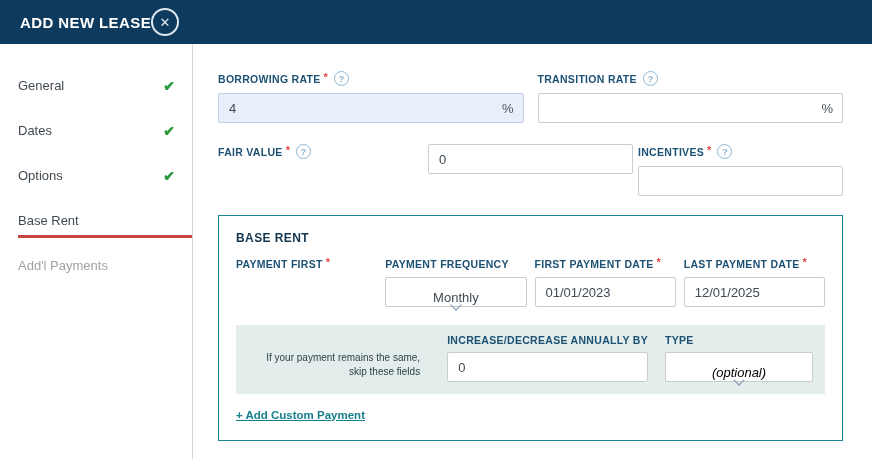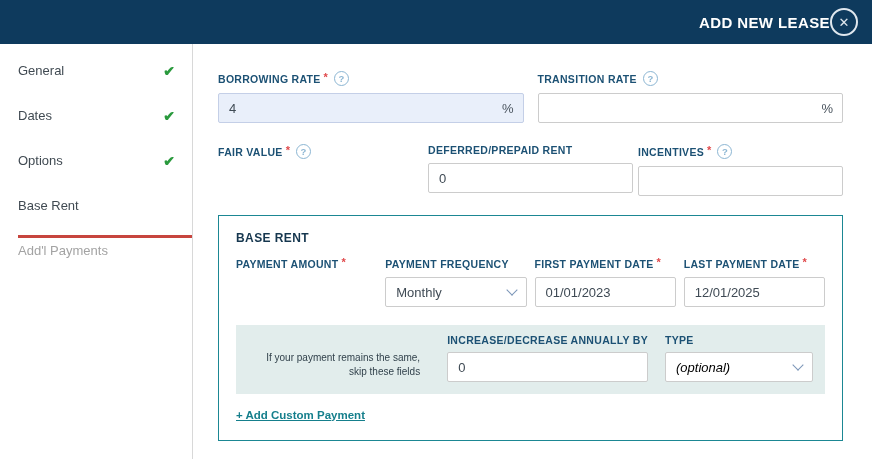--- a/index.html
+++ b/index.html
@@ -2,30 +2,30 @@
 <html><head>
 <meta charset="utf-8">
 <style>
   * { margin:0; padding:0; box-sizing:border-box; }
   html,body { width:872px; height:459px; background:#fff;
     font-family:"Liberation Sans", sans-serif; overflow:hidden; }
   .screen { width:872px; height:459px; display:flex; flex-direction:column; background:#fff; }
 
   
   .modal-header { height:44px; flex:0 0 44px; background:#0e3a5d; display:flex;
-    align-items:center; justify-content:flex-end; padding:0 14px 0 20px; }
+    align-items:center; justify-content:flex-start; padding:0 14px 0 20px; }
   .modal-title { color:#fff; font-size:15px; font-weight:bold; letter-spacing:.4px; }
   .close-btn { width:28px; height:28px; border:2px solid #dfe7ee; border-radius:50%;
     background:transparent; color:#dfe7ee; display:flex; align-items:center;
     justify-content:center; cursor:pointer; font-size:13px; line-height:1; }
 
   
   .body { flex:1; display:flex; min-height:0; }
   .sidebar { width:193px; flex:0 0 193px; border-right:1px solid #d8d8d8; padding-top:19px; }
-  .side-item { height:45px; padding:0 17px 0 18px; display:flex; 
+  .side-item { height:45px; padding:0 17px 0 18px; display:flex; align-items:center;
     justify-content:space-between; font-size:13px; color:#404a52; cursor:pointer; position:relative; }
   .side-item .check { color:#2a9a3d; font-size:14px; font-weight:bold; }
   .side-item.active::after { content:""; position:absolute; left:18px; right:0; bottom:5px;
     height:3px; background:#c7453e; }
   .side-item.upcoming { color:#a3a3a3; }
 
   .main { flex:1; padding:27px 29px 0 25px; min-width:0; }
 
   
   .row { display:flex; }
@@ -39,21 +39,21 @@
   .help { width:15px; height:15px; margin-left:6px; border:1px solid #8cb6d3; border-radius:50%;
     color:#8cb6d3; font-size:9.5px; font-weight:bold; display:inline-flex; align-items:center;
     justify-content:center; cursor:pointer; flex:0 0 15px; }
   .input-wrap { position:relative; }
   .tinput { width:100%; height:30px; border:1px solid #cccccc; border-radius:2px; background:#fff;
     font-family:"Liberation Sans", sans-serif; font-size:13px; color:#3f4a54; padding:0 10px; outline:none; }
   .tinput.filled { background:#e9effa; border-color:#c4cfe7; }
   .suffix { position:absolute; right:10px; top:50%; transform:translateY(-50%);
     font-size:13px; color:#4a545e; pointer-events:none; }
   .has-suffix { padding-right:30px; }
-  .select { display:flex; align-items:center; justify-content:space-between; cursor:pointer; padding:12px 10px; }
+  .select { display:flex; align-items:center; justify-content:space-between; cursor:pointer; padding:12px 10px;flex-direction:column; }
   .sel-val { font-size:13px; color:#3f4a54; }
   .sel-val.placeholder { color:#000000;font-style:italic; }
   .chev { width:8px; height:8px; border-left:1.5px solid #7b96b8; border-bottom:1.5px solid #7b96b8;
     transform:rotate(-45deg); margin-top:-4px; flex:0 0 8px; }
 
   
   .base-rent-box { margin-top:19px; border:1px solid #1b8793; padding:15px 17px 17px 17px; }
   .box-title { font-size:12px; font-weight:bold; color:#16374f; letter-spacing:.4px; margin-bottom:13px; }
   .base-rent-box .row-4col { margin-top:0; }
 
@@ -132,42 +132,39 @@
 
       <div class="row row-3col">
         <div class="field">
           <div class="label-row">
             <span class="flabel">FAIR VALUE</span>
             <span class="req">*</span>
             <span class="help">?</span>
           </div>
         </div>
         <div class="field">
-          <div class="label-row">
-            <span class="flabel">DEFERRED/PREPAID RENT</span>
-          </div>
           <input class="tinput" value="0" style="">
         </div>
         <div class="field">
           <div class="label-row">
             <span class="flabel">INCENTIVES</span>
             <span class="req">*</span>
             <span class="help">?</span>
           </div>
           <input class="tinput" value="" style="">
         </div>
       </div>
 
       <section class="base-rent-box">
         <h2 class="box-title">BASE RENT</h2>
 
         <div class="row row-4col">
           <div class="field">
             <div class="label-row">
-              <span class="flabel">PAYMENT AMOUNT</span>
+              <span class="flabel">PAYMENT FIRST</span>
               <span class="req">*</span>
             </div>
           </div>
           <div class="field">
             <div class="label-row">
               <span class="flabel">PAYMENT FREQUENCY</span>
             </div>
             <div class="tinput select">
               <span class="sel-val">Monthly</span>
               <span class="chev"></span>

